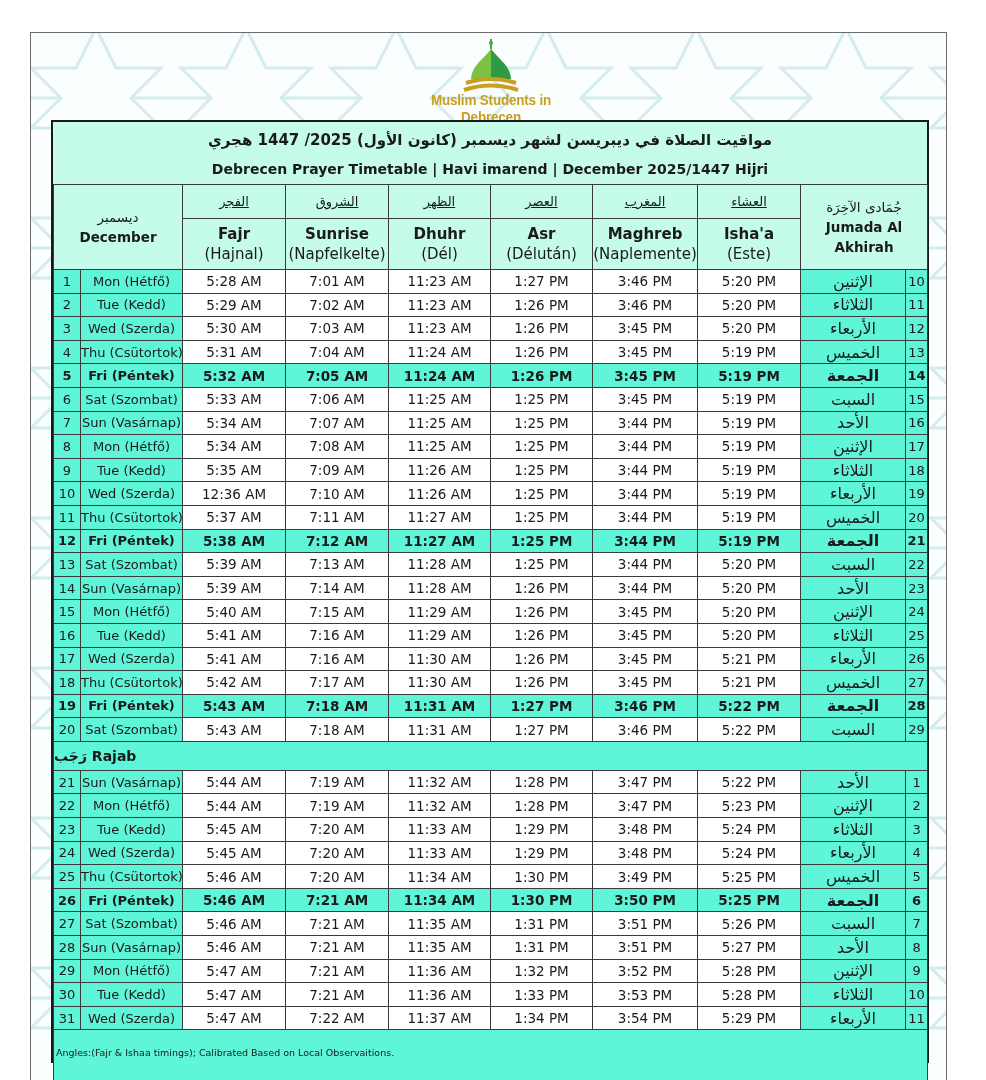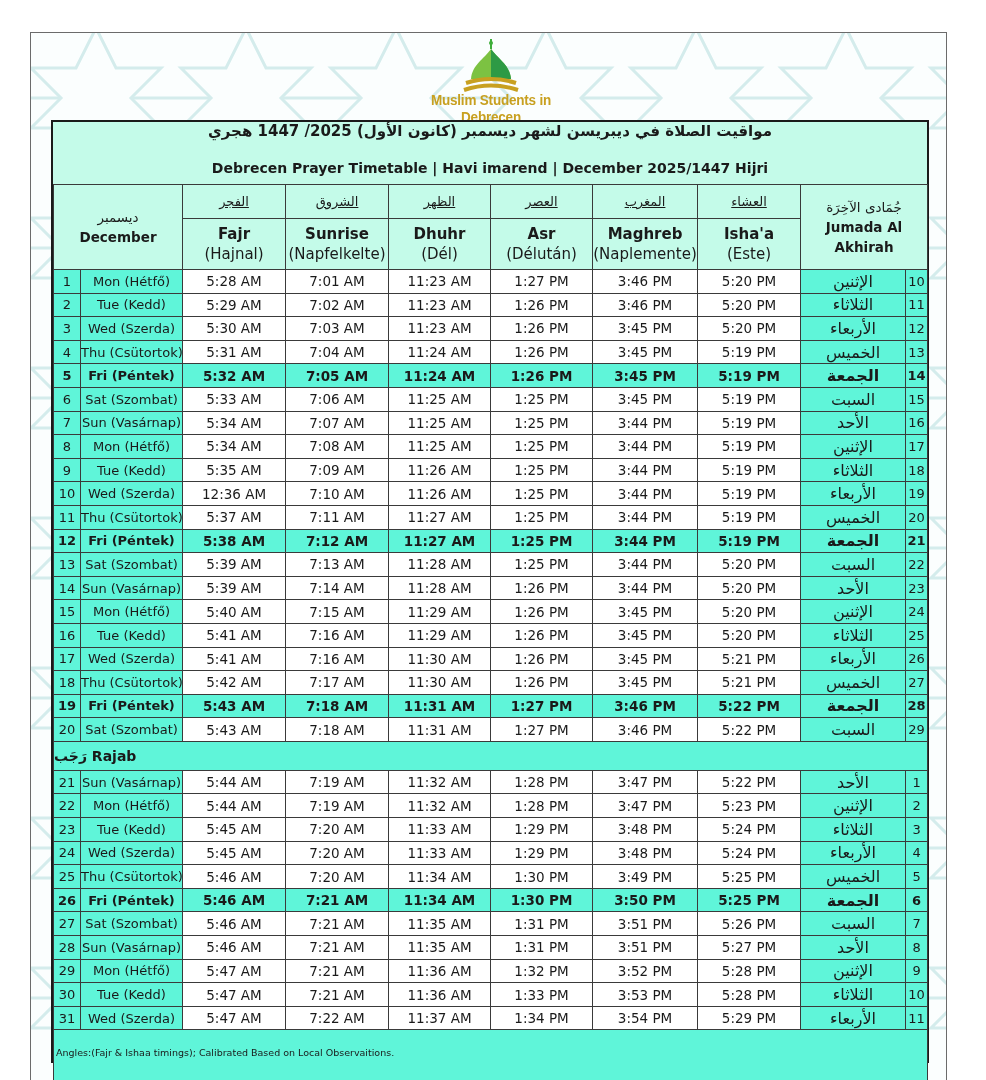--- a/index.html
+++ b/index.html
@@ -19,22 +19,22 @@
     font-size: 13.5px; letter-spacing: -0.2px; transform: scaleY(1.15);
   }
   .sheet {
     position: absolute; left: 50px; top: 101px; width: 878px; height: 943px;
     border: 2px solid #1a1a1a; box-sizing: border-box; background: #5ff5d9;
   }
   .title-band {
     position: absolute; left: 0; top: 0; width: 874px; height: 62px;
     background: #c4fbe9; border-bottom: 1px solid #1a1a1a; text-align: center;
   }
-  .title-ar { font-family: "DejaVu Sans", sans-serif; font-weight: bold; font-size: 15px; color: #1a1a1a; direction: rtl; }
-  .title-en { font-family: "DejaVu Sans", sans-serif; font-weight: bold; font-size: 14px; color: #1a1a1a; margin-top: 20px; }
+  .title-ar { font-family: "DejaVu Sans", sans-serif; font-weight: bold; font-size: 15px; color: #1a1a1a; margin-top: 9px; direction: rtl; }
+  .title-en { font-family: "DejaVu Sans", sans-serif; font-weight: bold; font-size: 14px; color: #1a1a1a; margin-top: 12px; }
   table.tt {
     position: absolute; left: 0; top: 62px; border-collapse: collapse; table-layout: fixed; width: 874px;
     font-family: "DejaVu Sans", sans-serif; color: #1a1a1a;
   }
   table.tt td, table.tt th { border: 1px solid #3a3a3a; padding: 0; text-align: center; overflow: hidden; white-space: nowrap; }
   th { font-weight: normal; background: #c4fbe9; }
   .h-ar { height: 33px; font-size: 13px; text-decoration: underline; }
   .h-en { height: 50px; font-size: 15px; line-height: 20px; }
   .h-en b { font-weight: bold; }
   .month-head { font-size: 13.5px; line-height: 20px; }

